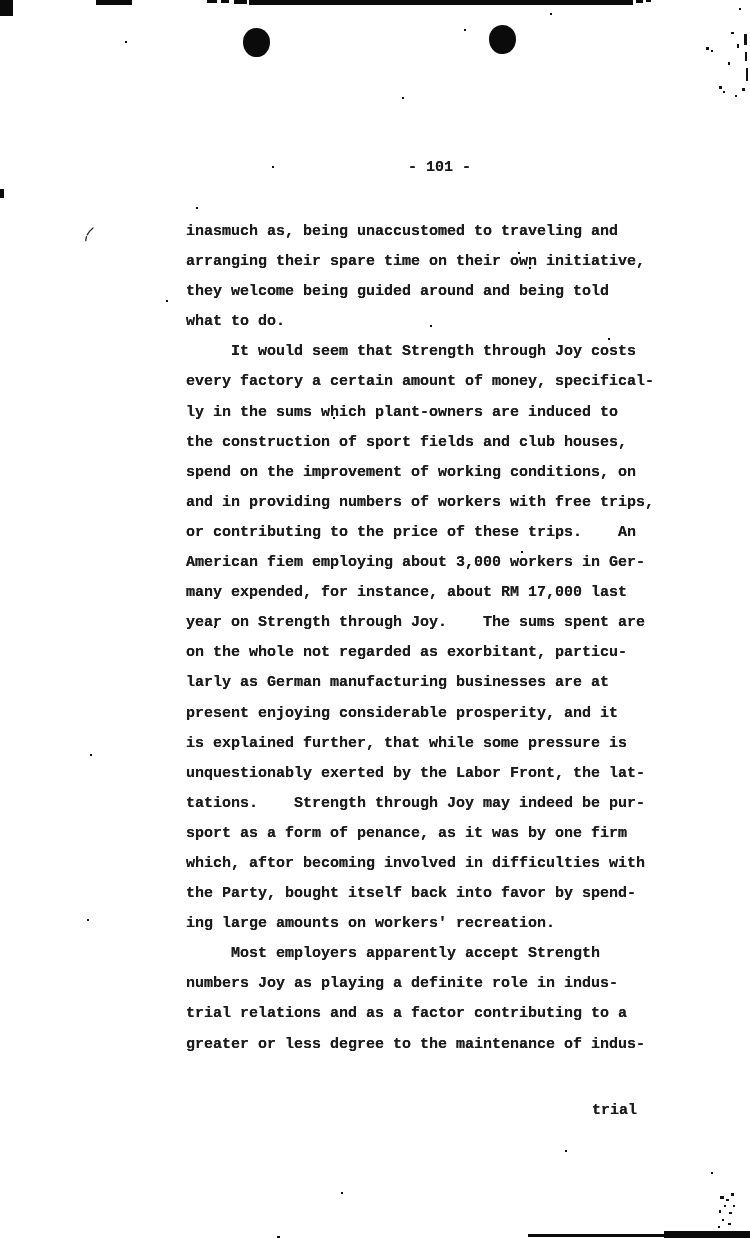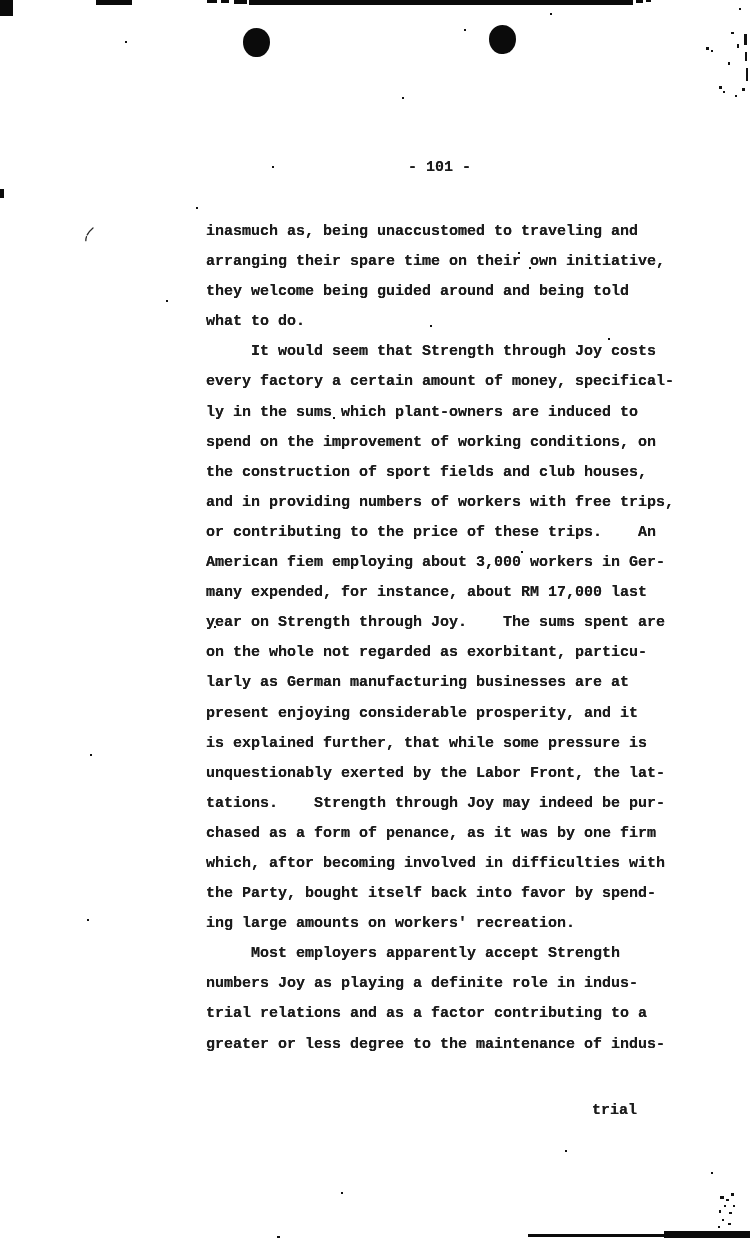--- a/index.html
+++ b/index.html
@@ -12,21 +12,21 @@
   }
   .tw {
     font-size:15px;
     font-weight:700;
     color:#1c1c1c;
     white-space:pre;
     letter-spacing:0;
     text-shadow:0 0 0.5px #333;
   }
   .page-number { position:absolute; left:408px; top:159px;font-family:Liberation Mono, monospace; }
-  .body-text { position:absolute; left:186px; top:217px; line-height:30.1px;margin-left:20px; }
+  .body-text { position:absolute; left:186px; top:217px; line-height:30.1px; }
   .catchword { position:absolute; left:592px; top:1102px; }
 
   .hole {
     position:absolute; width:27px; height:29px;
     background:#0b0b0b;
     border-radius:50% 50% 46% 46% / 48% 48% 52% 52%;
   }
   .hole-left  { left:243px; top:28px; }
   .hole-right { left:489px; top:25px; }
 
@@ -61,34 +61,34 @@
   <div class="tw page-number">- 101 -</div>
 
   <div class="body-text">
     <div class="tw">inasmuch as, being unaccustomed to traveling and</div>
     <div class="tw">arranging their spare time on their own initiative,</div>
     <div class="tw">they welcome being guided around and being told</div>
     <div class="tw">what to do.</div>
     <div class="tw">     It would seem that Strength through Joy costs</div>
     <div class="tw">every factory a certain amount of money, specifical-</div>
     <div class="tw">ly in the sums which plant-owners are induced to</div>
+    <div class="tw">the construction of sport fields and club houses,</div>
     <div class="tw">spend on the improvement of working conditions, on</div>
-    <div class="tw">the construction of sport fields and club houses,</div>
     <div class="tw">and in providing numbers of workers with free trips,</div>
     <div class="tw">or contributing to the price of these trips.    An</div>
     <div class="tw">American fiem employing about 3,000 workers in Ger-</div>
     <div class="tw">many expended, for instance, about RM 17,000 last</div>
     <div class="tw">year on Strength through Joy.    The sums spent are</div>
     <div class="tw">on the whole not regarded as exorbitant, particu-</div>
     <div class="tw">larly as German manufacturing businesses are at</div>
     <div class="tw">present enjoying considerable prosperity, and it</div>
     <div class="tw">is explained further, that while some pressure is</div>
     <div class="tw">unquestionably exerted by the Labor Front, the lat-</div>
     <div class="tw">tations.    Strength through Joy may indeed be pur-</div>
-    <div class="tw">chased as a form of penance, as it was by one firm</div>
+    <div class="tw">sport as a form of penance, as it was by one firm</div>
     <div class="tw">which, aftor becoming involved in difficulties with</div>
     <div class="tw">the Party, bought itself back into favor by spend-</div>
     <div class="tw">ing large amounts on workers' recreation.</div>
     <div class="tw">     Most employers apparently accept Strength</div>
     <div class="tw">numbers Joy as playing a definite role in indus-</div>
     <div class="tw">trial relations and as a factor contributing to a</div>
     <div class="tw">greater or less degree to the maintenance of indus-</div>
   </div>
 
   <div class="tw catchword">trial</div>

